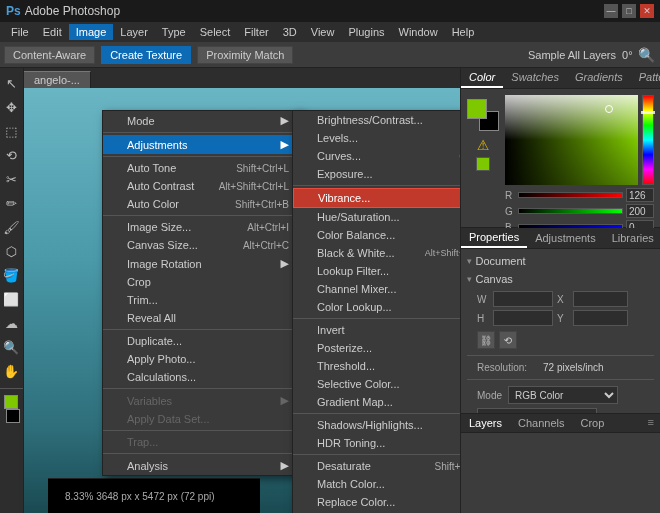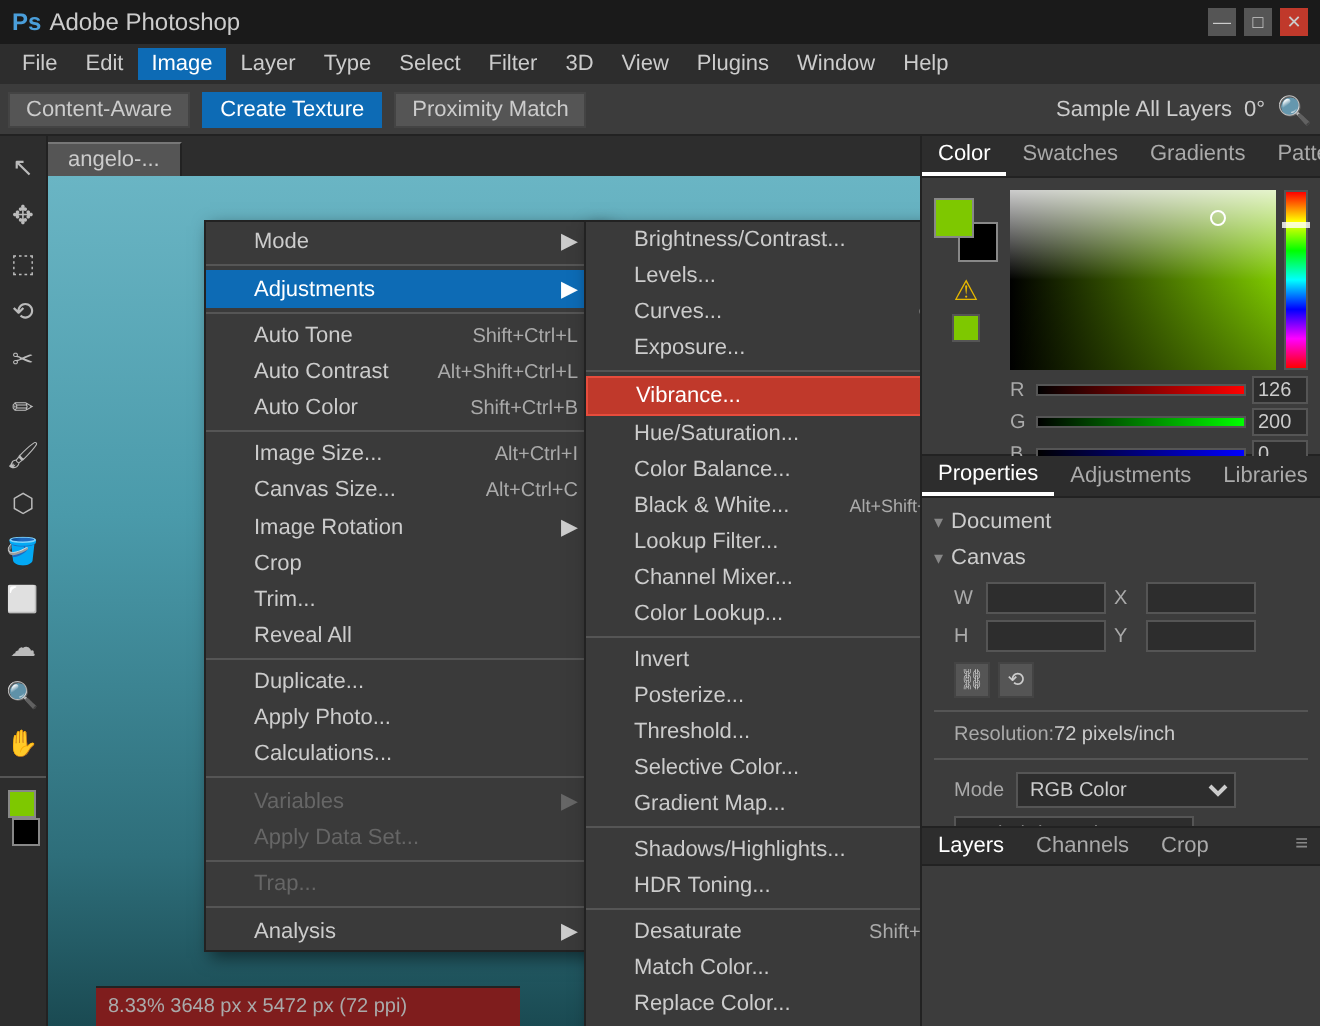--- a/index.html
+++ b/index.html
@@ -206,20 +206,21 @@
 
     
     #color-panel {
       height: 160px;
       border-bottom: 1px solid #222;
     }
     #color-panel-tabs {
       display: flex;
       background: #2d2d2d;
       border-bottom: 1px solid #222;
+      font-style: italic;
     }
     .panel-tab {
       padding: 3px 8px;
       font-size: 11px;
       color: #aaa;
       cursor: pointer;
     }
     .panel-tab.active { color: #fff; border-bottom: 2px solid #fff; }
     #color-panel-content {
       display: flex;
@@ -364,26 +365,26 @@
 
     
     .vibrance-highlight {
       background: #c0392b !important;
       color: #fff !important;
       border: 1.5px solid #e74c3c;
     }
 
     
     #statusbar {
-      height: 20px;
-      background: #7f1d1d;
+      height: 35px;
+      background: #000000;
       border-top: 1px solid #222;
       display: flex;
       align-items: center;
-      padding: 0 6px;
+      padding: 0 17px;
       font-size: 10px;
       color: #aaa;
       position: absolute;
       bottom: 0;
       left: 24px;
       right: 200px;
     }
   </style>
 </head>
 <body>
@@ -706,21 +707,21 @@
             <span style="font-size:10px;color:#aaa;width:12px;">Y</span>
             <input type="text" class="prop-input" style="width: 55px; background: rgb(45, 45, 45); border: 1px solid rgb(85, 85, 85); color: rgb(204, 204, 204); font-size: 10px; height: 16px; padding: 0px 2px;">
           </div>
           <div style="display:flex;gap:4px;margin-top:2px;">
             <div class="icon-btn" style="width:18px;height:18px;background:#555;border:1px solid #444;display:flex;align-items:center;justify-content:center;font-size:10px;cursor:pointer;">⛓</div>
             <div class="icon-btn" style="width:18px;height:18px;background:#555;border:1px solid #444;display:flex;align-items:center;justify-content:center;font-size:10px;cursor:pointer;">⟲</div>
           </div>
         </div>
         <div class="prop-divider"></div>
 
-        <div style="display:flex;align-items:center;gap:0;padding-left:10px;">
+        <div style="display:flex;align-items:center;gap:16px;padding-left:10px;">
           <span style="font-size:10px;color:#aaa;">Resolution:</span>
           <span style="font-size:10px;color:#ccc;">72 pixels/inch</span>
         </div>
         <div class="prop-divider"></div>
 
         <div style="display:flex;align-items:center;gap:6px;padding-left:10px;">
           <span style="font-size:10px;color:#aaa;">Mode</span>
           <select class="prop-select" style="background:#2d2d2d;border:1px solid #555;color:#ccc;font-size:10px;height:18px;">
             <option>RGB Color</option>
             <option>CMYK Color</option>

